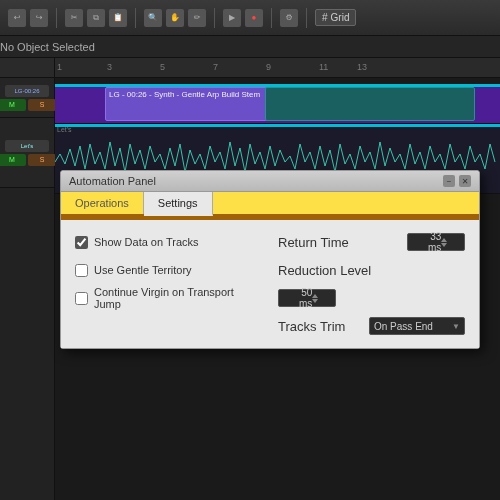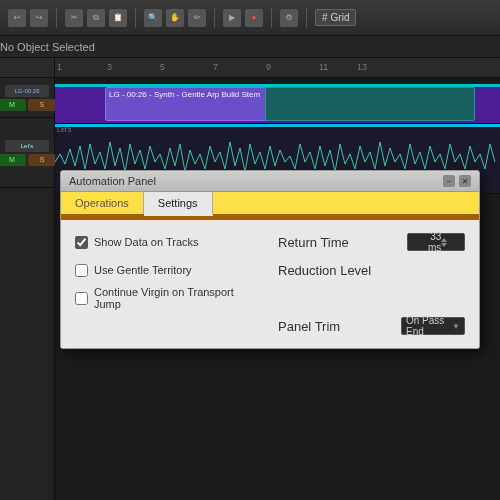--- a/index.html
+++ b/index.html
@@ -296,21 +296,21 @@
     }
     .arrow-down {
       border-top: 4px solid #888;
     }
     .dropdown-box {
       background: #2a2a2a;
       color: #ccc;
       border: 1px solid #555;
       border-radius: 2px;
       font-size: 10px;
-      width: 64px;
+      width: 96px;
       height: 18px;
       display: flex;
       align-items: center;
       justify-content: space-between;
       padding: 0 4px;
     }
     .dropdown-arrow {
       color: #888;
       font-size: 8px;
     }
@@ -457,24 +457,31 @@
               <div class="arrow-down"></div>
             </div>
           </div>
         </div>
 
         <div class="right-setting-row">
           <span class="right-label">Reduction Level</span>
         </div>
 
         <div class="right-setting-row">
+          <div class="value-box">
+            <span>50 ms</span>
+            <div class="arrows">
+              <div class="arrow-up"></div>
+              <div class="arrow-down"></div>
+            </div>
+          </div>
         </div>
 
         <div class="right-setting-row">
-          <span class="right-label">Panel Trim</span>
+          <span class="right-label">Tracks Trim</span>
           <div class="dropdown-box">
             <span>On Pass End</span>
             <span class="dropdown-arrow">▼</span>
           </div>
         </div>
 
       </div>
 
     </div>
   </div>

